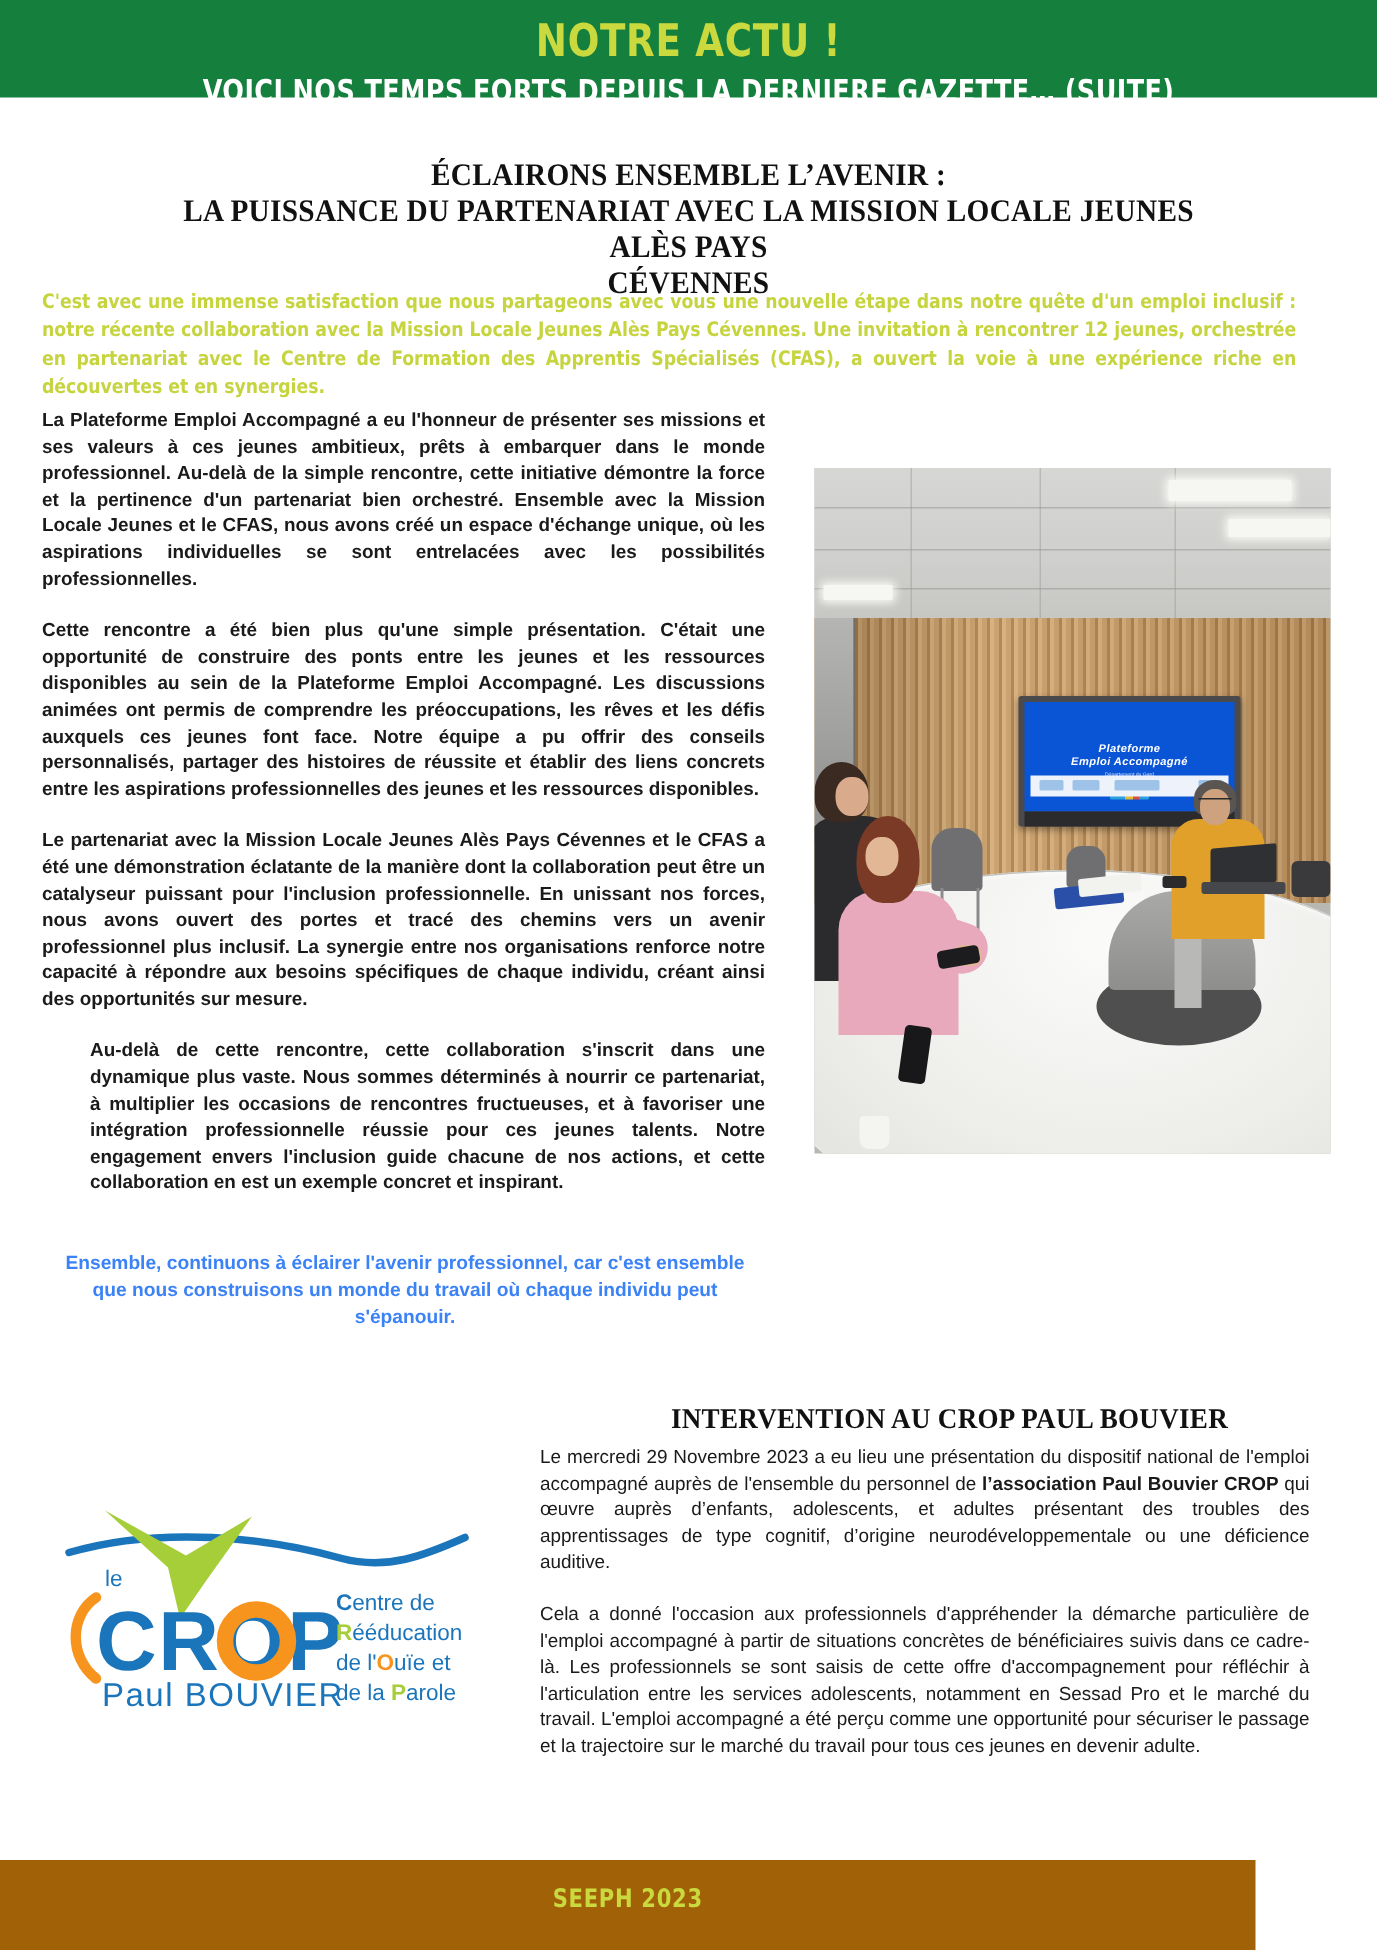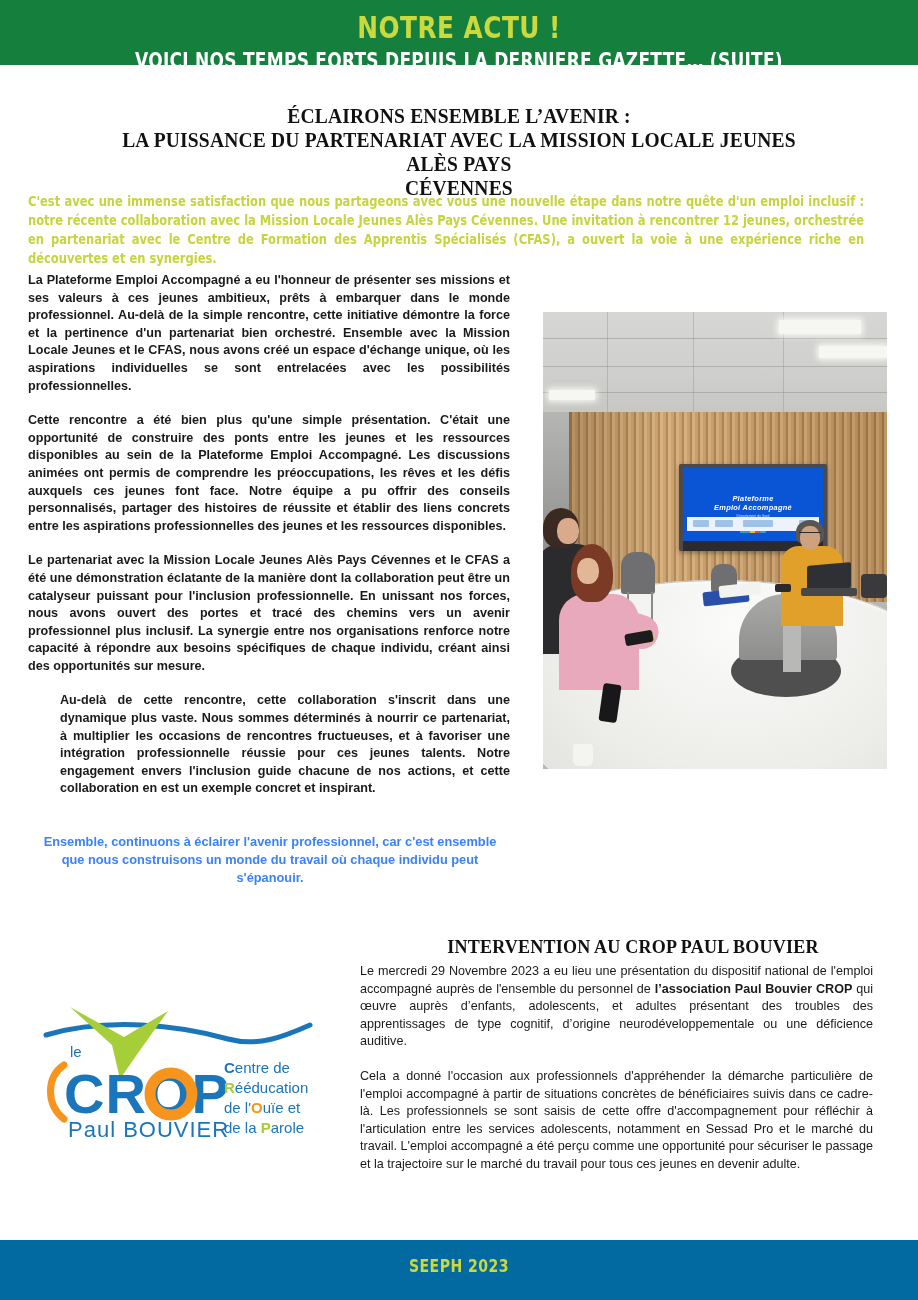--- a/index.html
+++ b/index.html
@@ -271,23 +271,23 @@
     top: 995px;
     width: 300px;
     height: 150px;
   }
 
   
   .footer-band {
     position: absolute;
     left: 0;
     top: 1240px;
-    width: 918px;
+    width: 837px;
     height: 60px;
-    background: #0369a1;
+    background: #a16207;
   }
   .footer-text {
     position: absolute;
     left: 0; right: 0;
     top: 16px;
     text-align: center;
     font-family: "DejaVu Sans Condensed", "Liberation Sans Narrow", "Liberation Sans", sans-serif;
     font-weight: bold;
     font-size: 17px;
     letter-spacing: 0.5px;

